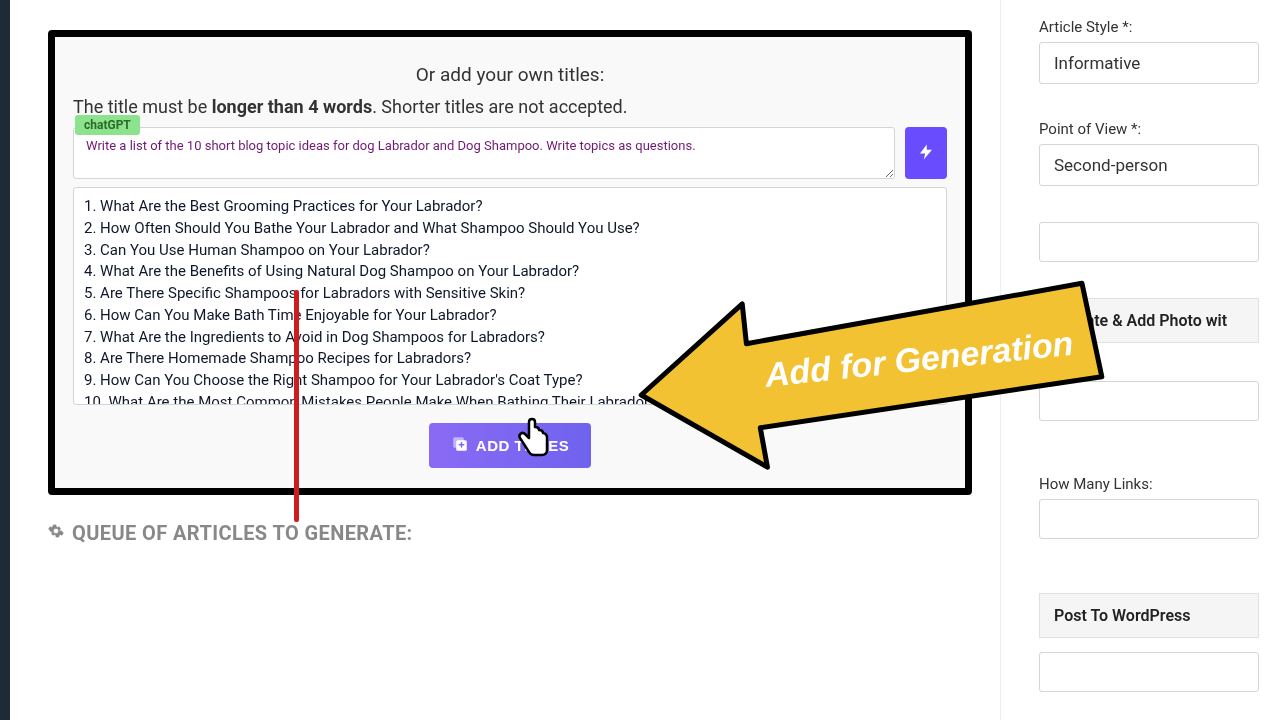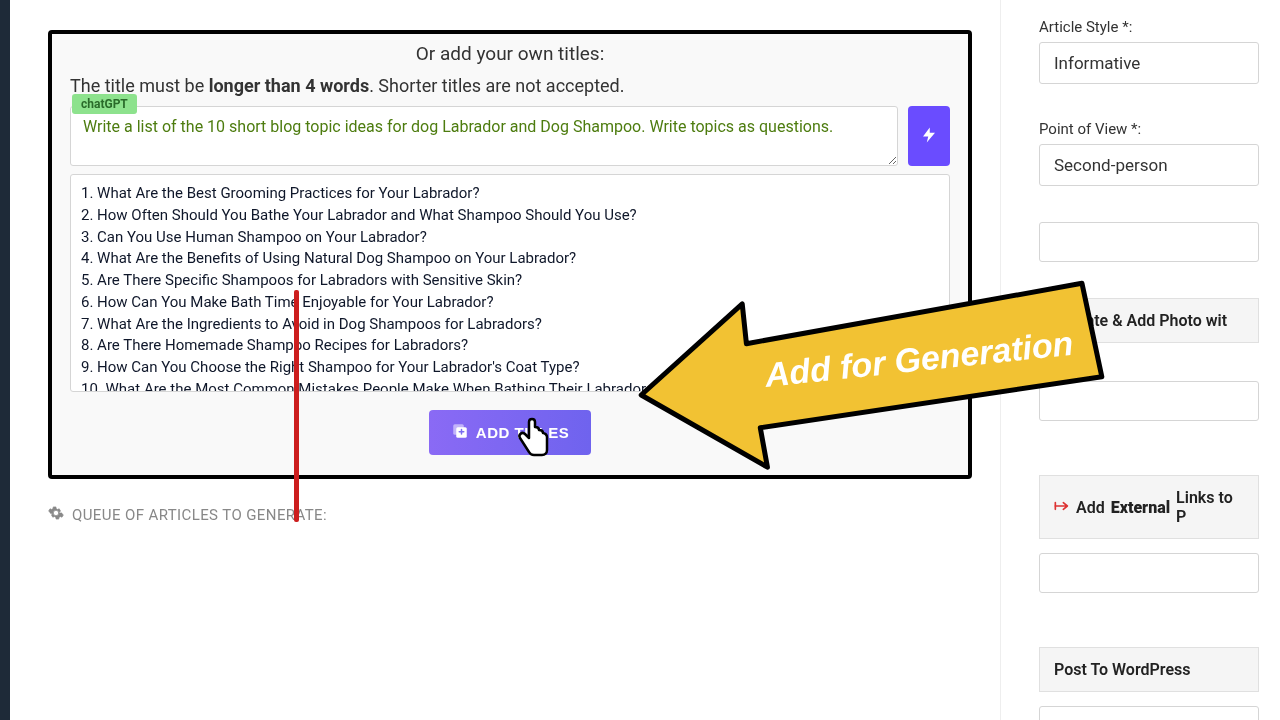--- a/index.html
+++ b/index.html
@@ -17,24 +17,24 @@
       left: 0; top: 0;
       width: 10px; height: 100%;
       background: #1e2a38;
     }
     .main-area {
       position: absolute;
       left: 48px; top: 30px;
       width: 924px;
     }
     .own-titles-box {
-      border: 4px solid #000000;
+      border: 7px solid #000000;
       border-radius: 4px;
       background: #f9f9f9;
-      padding: 8px 18px 20px;
+      padding: 26px 18px 20px;
     }
     .own-title-heading {
       text-align: center;
       font-size: 19px;
       color: #333;
       margin-bottom: 10px;
     }
     .title-rule {
       text-align: left;
       font-size: 18px;
@@ -59,23 +59,23 @@
       padding: 3px 9px;
       border-radius: 3px;
       z-index: 2;
     }
     .prompt-textarea {
       flex: 1;
       border: 1px solid #d5d5d5;
       border-radius: 3px;
       resize: both;
       padding: 10px 12px;
-      font-size: 16px;
+      font-size: 13px;
       font-family: inherit;
-      color: #4d7c0f;
+      color: #701a75;
       min-height: 42px;
       background: #fff;
     }
     .lightning-btn {
       width: 42px;
       background: #6a4cff;
       border: none;
       border-radius: 4px;
       color: #fff;
       display: flex;
@@ -117,21 +117,21 @@
     }
     .add-titles-icon svg { width: 18px; height: 18px; }
     .queue-row {
       margin-top: 26px;
       display: flex;
       align-items: center;
       gap: 8px;
       color: #888;
     }
     .gear-icon svg { width: 16px; height: 16px; stroke: #888; fill: #888; }
-    .queue-label { font-size: 15px; font-weight: 400; letter-spacing: 0.4px; }
+    .queue-label { font-size: 20px; font-weight: 700; letter-spacing: 0.4px; }
 
     
     .sidebar {
       position: absolute;
       left: 1000px; top: 0;
       width: 260px;
       height: 100%;
       border-left: 1px solid #eee;
       padding: 18px 0 0 38px;
       font-size: 15px;
@@ -256,31 +256,21 @@
   <div class="input-box empty"></div>
 
   <div class="panel-header">
     <span>enerate &amp; Add Photo wit</span>
   </div>
   <div class="field-label">to Style:</div>
   <div class="input-box empty"></div>
 
   <div class="sidebar-gap"></div>
 
-  <div class="panel-header">
-    <span class="arrow-icon">
-      <svg viewBox="0 0 24 16">
-          <path d="M2 8 H18 M14 3 L20 8 L14 13" stroke="#d33" stroke-width="2.5" fill="none" stroke-linecap="round" stroke-linejoin="round"></path>
-          <line x1="2" y1="3" x2="2" y2="13" stroke="#d33" stroke-width="2.5" stroke-linecap="round"></line>
-        </svg>
-    </span>
-    <span>Add </span>
-    <b>External</b>
-    <span> Links to P</span>
-  </div>
+  <div class="field-label">How Many Links:</div>
   <div class="input-box empty"></div>
 
   <div class="sidebar-gap"></div>
 
   <div class="panel-header">Post To WordPress</div>
   <div class="input-box empty"></div>
 </div>
 
 <div class="red-line"></div>
 

